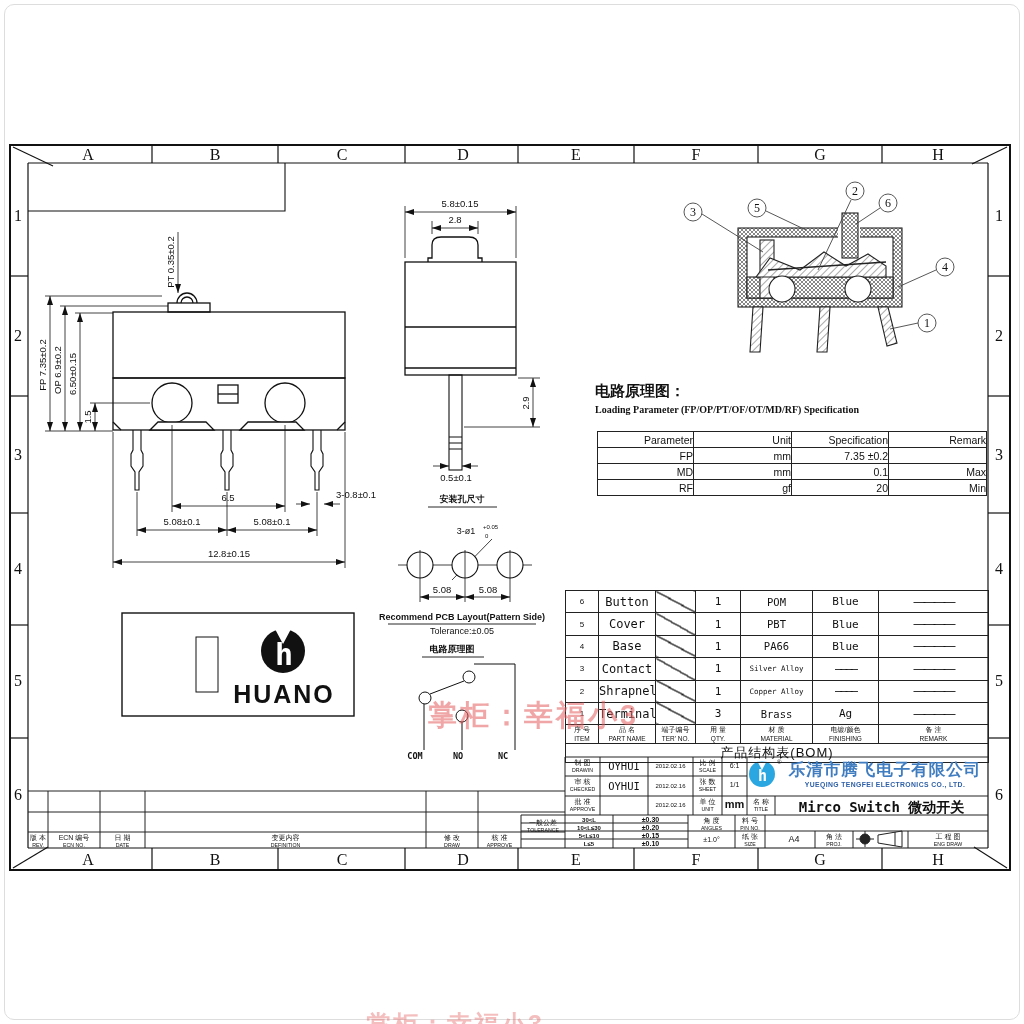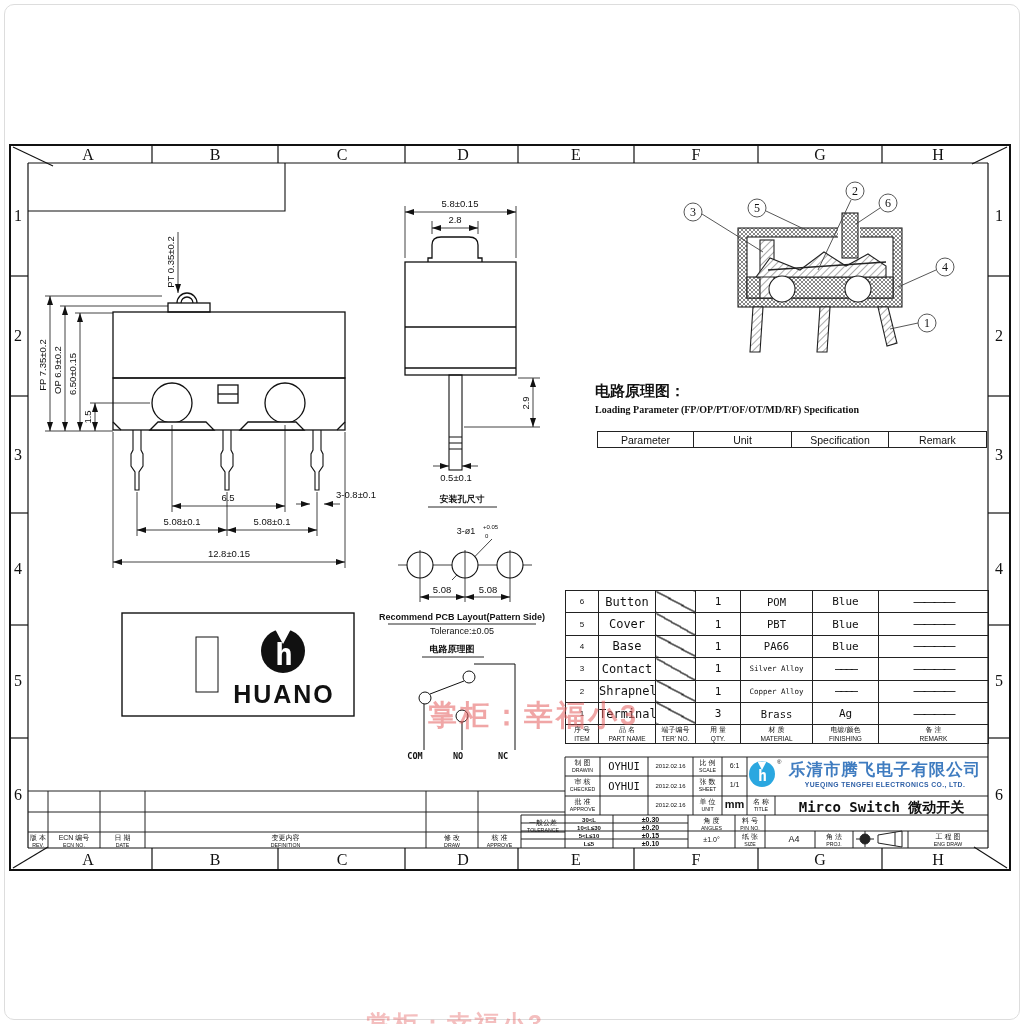--- a/index.html
+++ b/index.html
@@ -17,21 +17,21 @@
   .hwhite{font:bold 30px "DejaVu Sans Mono",monospace;fill:#fff;}
   .hwhite2{font:bold 15px "DejaVu Sans Mono",monospace;fill:#fff;}
 
   
   .h-cn{font-weight:bold;font-size:15px;}
   .h-en{font-family:"Liberation Serif",serif;font-weight:bold;font-size:10px;}
 
   
   table{border-collapse:collapse;}
   #loading-table{position:absolute;left:597px;top:431px;width:389px;table-layout:fixed;}
-  #loading-table td,#loading-table th{border:1px solid #222;font-size:10.5px;text-align:center;height:15px;padding:0;font-weight:normal;overflow:hidden;}
+  #loading-table td,#loading-table th{border:1px solid #222;font-size:10.5px;text-align:right;height:15px;padding:0;font-weight:normal;overflow:hidden;}
   #loading-table{border:1.5px solid #222;}
   #loading-table tr.sep td{border-bottom:2px solid #222;}
 
   
   #bom-table{position:absolute;left:565px;top:590px;width:423px;table-layout:fixed;border:1.5px solid #222;}
   #bom-table td{border:1px solid #222;text-align:center;padding:0;height:21.4px;overflow:hidden;}
   #bom-table .item{font-size:8px;}
   #bom-table .part{font-family:"DejaVu Sans Mono",monospace;font-size:12px;}
   #bom-table .qty{font-family:"DejaVu Sans Mono",monospace;font-size:11px;}
   #bom-table .mat{font-family:"DejaVu Sans Mono",monospace;font-size:10.5px;}
@@ -402,20 +402,38 @@
       <col style="width:97px">
       <col style="width:98px">
     </colgroup>
   <tbody>
       <tr>
     <th>Parameter</th>
     <th>Unit</th>
     <th>Specification</th>
     <th>Remark</th>
   </tr>
+  <tr>
+    <td>FP</td>
+        <td>mm</td>
+        <td>7.35 ±0.2</td>
+        <td></td>
+  </tr>
+  <tr>
+    <td>MD</td>
+        <td>mm</td>
+        <td>0.1</td>
+        <td>Max</td>
+  </tr>
+  <tr>
+    <td>RF</td>
+        <td>gf</td>
+        <td>20</td>
+        <td>Min</td>
+  </tr>
 </tbody>
   </table>
 
 <table id="bom-table">
   <colgroup>
       <col style="width:33px">
       <col style="width:57px">
       <col style="width:40px">
       <col style="width:45px">
       <col style="width:72px">
@@ -479,20 +497,23 @@
   </tr>
   <tr>
     <td class="hdr"><span class="cn">序 号</span><br><span>ITEM</span></td>
     <td class="hdr"><span class="cn">品 名</span><br><span>PART NAME</span></td>
     <td class="hdr"><span class="cn">端子编号</span><br><span>TER' NO.</span></td>
     <td class="hdr"><span class="cn">用 量</span><br><span>QTY.</span></td>
     <td class="hdr"><span class="cn">材 质</span><br><span>MATERIAL</span></td>
     <td class="hdr"><span class="cn">电镀/颜色</span><br><span>FINISHING</span></td>
     <td class="hdr"><span class="cn">备 注</span><br><span>REMARK</span></td>
   </tr>
+  <tr>
+    <td class="bomtitle" colspan="7">产品结构表(BOM)</td>
+  </tr>
 </tbody>
   </table>
 
 <div class="lbl" style="left:565px;top:759px;width:35px">
     <span class="cn">制 图</span>
     <span class="en">DRAWIN</span>
   </div>
 <div class="val" style="left:600px;top:760px;width:48px;font:10.5px 'DejaVu Sans Mono',monospace">OYHUI</div>
 <div class="val" style="left:648px;top:763px;width:45px;font-size:6px">2012.02.16</div>
 <div class="lbl" style="left:693px;top:759px;width:29px">

